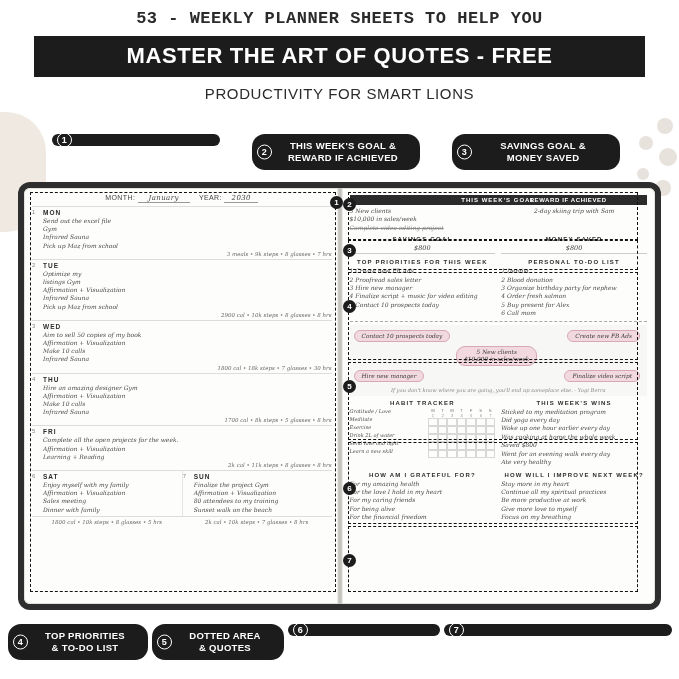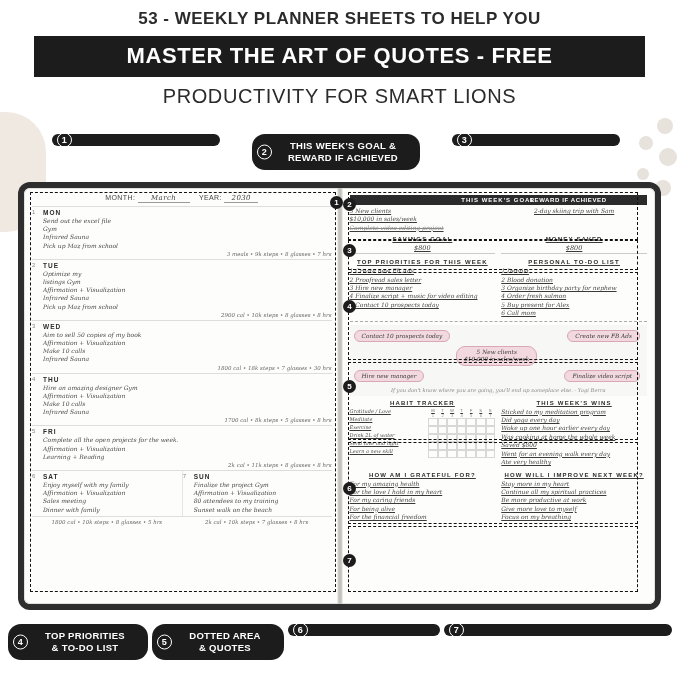--- a/index.html
+++ b/index.html
@@ -9,28 +9,29 @@
     background:#ffffff;
     font-family:"Liberation Sans", sans-serif;
     position:relative;
     overflow:hidden;
   }
   
   .header { text-align:center; padding-top:8px; }
   .head-line1, .head-line2 {
     font-size:17px; letter-spacing:.5px; color:#2b2b2b; font-weight:600;
     line-height:22px;
+    font-family:Liberation Mono, monospace;
   }
   .band {
     background:#1c1c1c; color:#ffffff;
     margin:6px 34px 0 34px; padding:7px 0 8px 0;
     font-size:22px; font-weight:700; letter-spacing:.6px;
   }
   .head-sub {
-    margin-top:8px; font-size:20px; color:#2b2b2b; letter-spacing:.6px;
+    margin-top:8px; font-size:15px; color:#2b2b2b; letter-spacing:.6px;
   }
 
   
   .chip {
     position:absolute;
     background:#1c1c1c; color:#fff;
     border-radius:13px;
     font-size:9.5px; font-weight:700; line-height:12px;
     text-align:center;
     padding:6px 10px 6px 24px;
@@ -74,21 +75,21 @@
   .weekend { display:flex; border-top:1px solid #ddd; }
   .weekend > div { width:50%; padding:2px 4px 2px 11px; position:relative; }
   .weekend > div + div { border-left:1px solid #e5e5e5; }
   .bottom-metrics { display:flex; font-size:5.5px; color:#6a6a6a; font-family:"DejaVu Serif", serif; font-style:italic; border-top:1px solid #ddd; padding-top:2px; }
   .bottom-metrics > div { width:50%; text-align:center; }
 
   
   .rp { position:absolute; inset:0; padding:6px 8px 4px 10px; font-size:6px; color:#3a3a3a; }
   .sec-title { text-align:center; font-size:6px; font-weight:700; letter-spacing:1.2px; color:#2c2c2c; margin:1px 0 2px; }
   .sec-title.dark { background:#2b2b2b; color:#fff; padding:2px 0; letter-spacing:1px; }
-  .two { display:flex; gap:6px;text-decoration:underline; }
+  .two { display:flex; gap:6px; }
   .two > div { flex:1; }
   .hand { font-family:"DejaVu Serif", serif; font-style:italic; font-size:6px; color:#4a4a4a; line-height:8.4px; }
   .money { text-align:center; font-family:"DejaVu Serif", serif; font-style:italic; font-size:6.5px; color:#444; border-bottom:1px solid #ccc; padding-bottom:1px; }
   .pill {
     display:inline-block; background:#f2d9e0; border:1px solid #d9a7b6;
     border-radius:9px; padding:2px 7px; font-size:5.8px; color:#3a3a3a;
     font-family:"DejaVu Serif", serif; font-style:italic; margin:2px 3px 2px 0;
   }
   .quote { text-align:center; font-family:"DejaVu Serif", serif; font-style:italic; font-size:5.2px; color:#8a8a8a; margin-top:3px; }
   .habit-grid { display:flex; font-size:5px; }
@@ -144,20 +145,21 @@
 
 <div class="chip" style="left:52px; top:134px; width:168px;">
   <span class="num">1</span>
 </div>
 <div class="chip" style="left:252px; top:134px; width:168px;">
   <span class="num">2</span>
   <span>THIS WEEK'S GOAL &amp;<br>REWARD IF ACHIEVED</span>
 </div>
 <div class="chip" style="left:452px; top:134px; width:168px;">
   <span class="num">3</span>
+  <span>SAVINGS GOAL &amp;<br>MONEY SAVED</span>
 </div>
 
 <div class="chip" style="left:8px; top:624px; width:140px;">
   <span class="num">4</span>
   <span>TOP PRIORITIES<br>&amp; TO-DO LIST</span>
 </div>
 <div class="chip" style="left:152px; top:624px; width:132px;">
   <span class="num">5</span>
   <span>DOTTED AREA<br>&amp; QUOTES</span>
 </div>
@@ -168,21 +170,21 @@
   <span class="num">7</span>
 </div>
 
 <div class="planner">
   <div class="pages">
 
     <div class="page page-left">
       <div class="lp">
         <div class="month-row">
           <span>MONTH:</span>
-          <span class="u">March</span>
+          <span class="u">January</span>
           &nbsp;&nbsp;
           <span>YEAR:</span>
           <span class="u" style="min-width:34px">2030</span>
         </div>
 
         <div class="day-block">
           <span class="day-num">1</span>
           <div class="day-name">MON</div>
           <div class="task">Send out the excel file</div>
           <div class="task">Gym</div>

